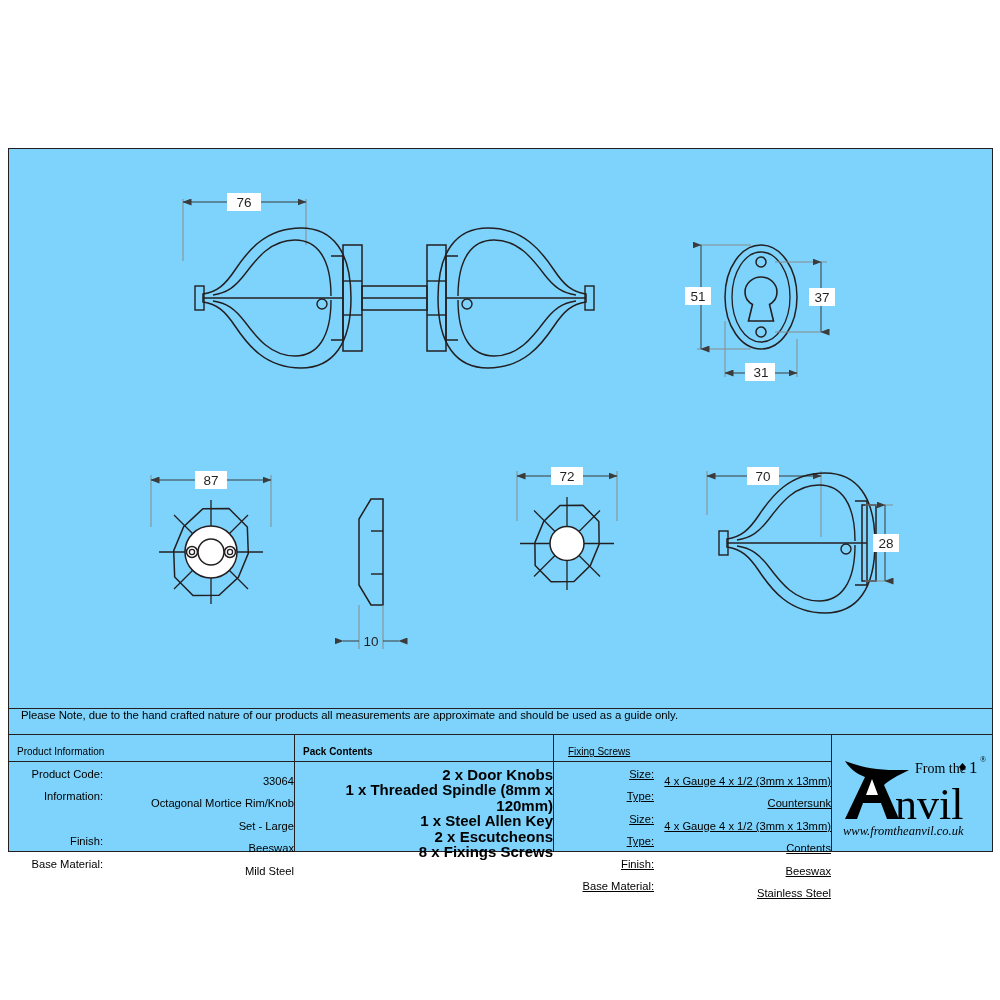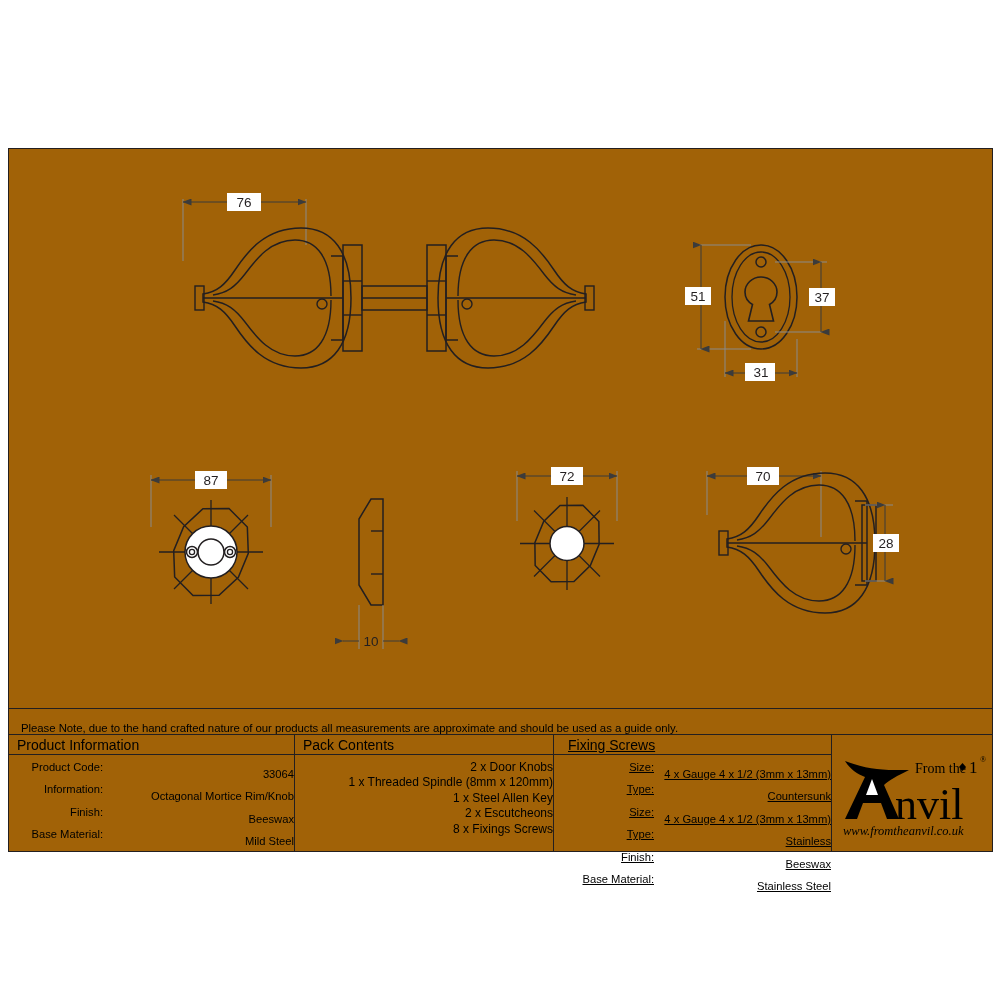--- a/index.html
+++ b/index.html
@@ -11,72 +11,73 @@
     color:#000;
     overflow:hidden;
     position:relative;
   }
   #sheet{
     position:absolute;
     left:8px; top:148px;
     width:985px; height:704px;
     border:1.6px solid #231f20;
     box-sizing:border-box;
-    background:#a16207;
+    background:#7dd3fc;
   }
   #drawArea{
     position:absolute; left:0; top:0; width:100%; height:560px;
   }
   svg{display:block;}
   .tbl{
     position:absolute; left:0; bottom:0; width:100%;
   }
   .noteRow{
     border-top:1.6px solid #231f20;
     border-bottom:1.6px solid #231f20;
     height:27px;
-    display:flex;align-items:flex-end;
+    display:flex;align-items:flex-start;
     box-sizing:border-box;
   }
   .noteRow span{
     font-size:11.4px; padding-left:12px; letter-spacing:-0.05px;
   }
   .cols{
     display:flex;
     height:116px;
     box-sizing:border-box;
   }
   .col{
     box-sizing:border-box;
     position:relative;
   }
   .c1{width:286px;border-right:1.6px solid #231f20;}
-  .c2{width:259px;border-right:1.6px solid #231f20;}
+  .c2{width:259px;border-right:1.6px solid #231f20;font-weight:bold;}
   .c3{width:278px;border-right:1.6px solid #231f20;text-decoration:underline;}
   .c4{flex:1;}
   .colHead{
     height:20px;
     border-bottom:1.6px solid #231f20;
-    font-size:14px;
+    font-size:10px;
     display:flex;align-items:center;
     padding-left:8px;
     box-sizing:border-box;
+    margin-top:7px;
   }
   .c3 .colHead{padding-left:14px;}
   .colBody{
     padding:5px 0 0 8px;
     box-sizing:border-box;
     text-align:right;
   }
   .kv{display:flex;font-size:11.2px;line-height:15.4px;}
   .kv .k{width:86px;flex:none;}
   .kv .v{flex:1;margin-top:7px;}
   .c3 .colBody{padding-left:14px;}
   .c3 .kv .k{width:86px;}
-  .li{font-size:12px;line-height:15.4px;}
+  .li{font-size:15px;line-height:15.4px;}
   .logoWrap{
     height:100%;
     display:flex;align-items:center;justify-content:center;
   }
 </style>
 </head>
 <body>
 
 <div id="sheet">
 
@@ -300,20 +301,24 @@
         <div class="colBody">
           <div class="kv">
             <div class="k">Product Code:</div>
             <div class="v">33064</div>
           </div>
           <div class="kv">
             <div class="k">Information:</div>
             <div class="v">Octagonal Mortice Rim/Knob</div>
           </div>
           <div class="kv">
+            <div class="k"></div>
+            <div class="v">Set - Large</div>
+          </div>
+          <div class="kv">
             <div class="k">Finish:</div>
             <div class="v">Beeswax</div>
           </div>
           <div class="kv">
             <div class="k">Base Material:</div>
             <div class="v">Mild Steel</div>
           </div>
         </div>
       </div>
 
@@ -338,21 +343,21 @@
           <div class="kv">
             <div class="k">Type:</div>
             <div class="v">Countersunk</div>
           </div>
           <div class="kv">
             <div class="k">Size:</div>
             <div class="v">4 x Gauge 4 x 1/2 (3mm x 13mm)</div>
           </div>
           <div class="kv">
             <div class="k">Type:</div>
-            <div class="v">Stainless</div>
+            <div class="v">Contents</div>
           </div>
           <div class="kv">
             <div class="k">Finish:</div>
             <div class="v">Beeswax</div>
           </div>
           <div class="kv">
             <div class="k">Base Material:</div>
             <div class="v">Stainless Steel</div>
           </div>
         </div>

